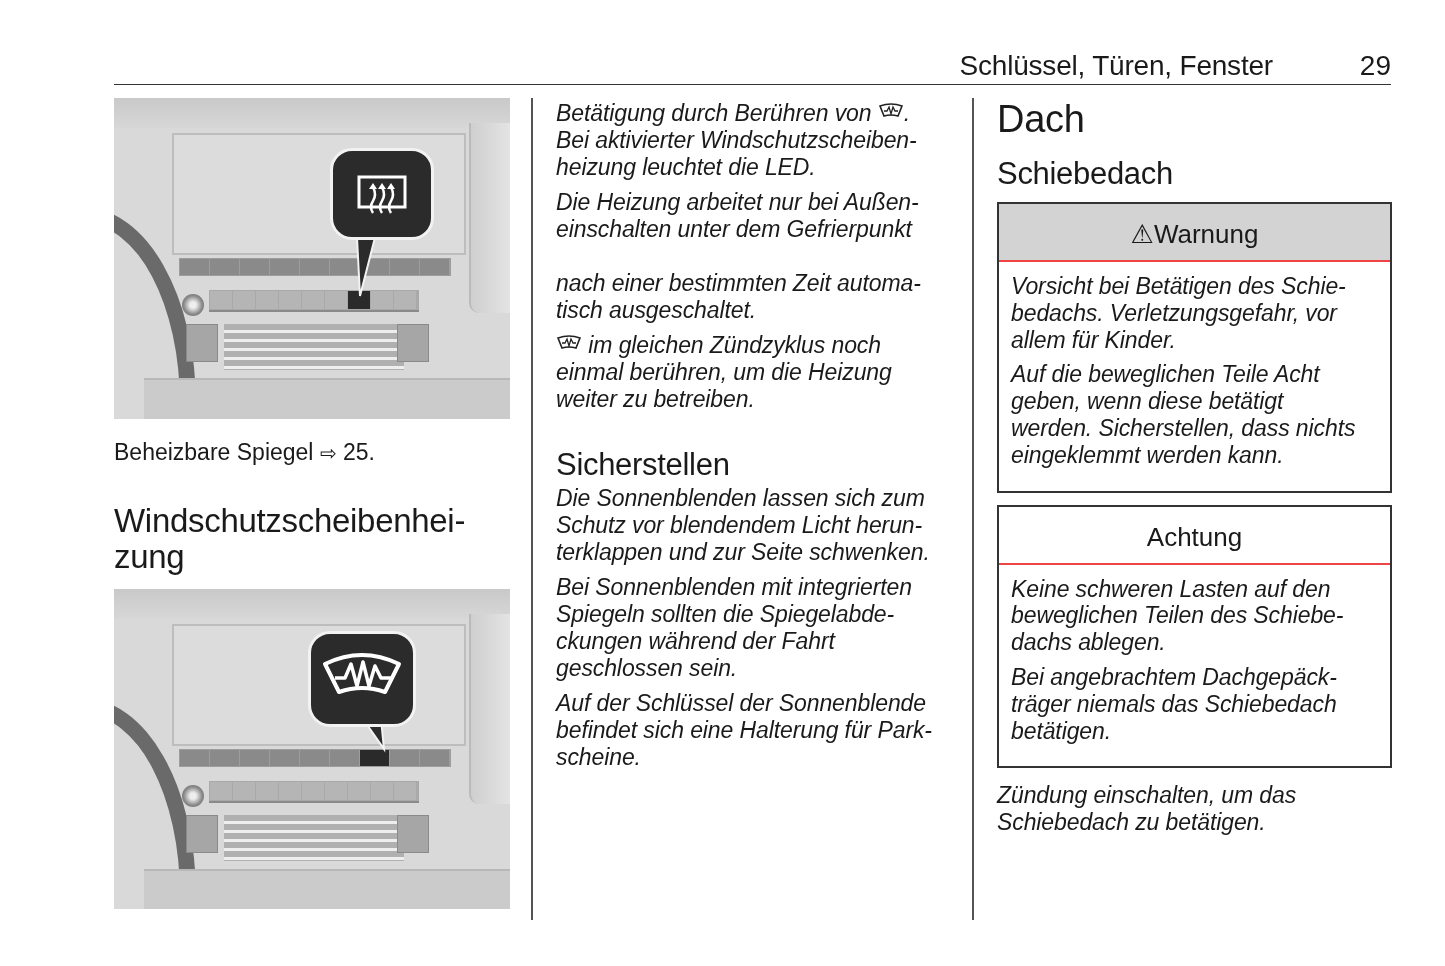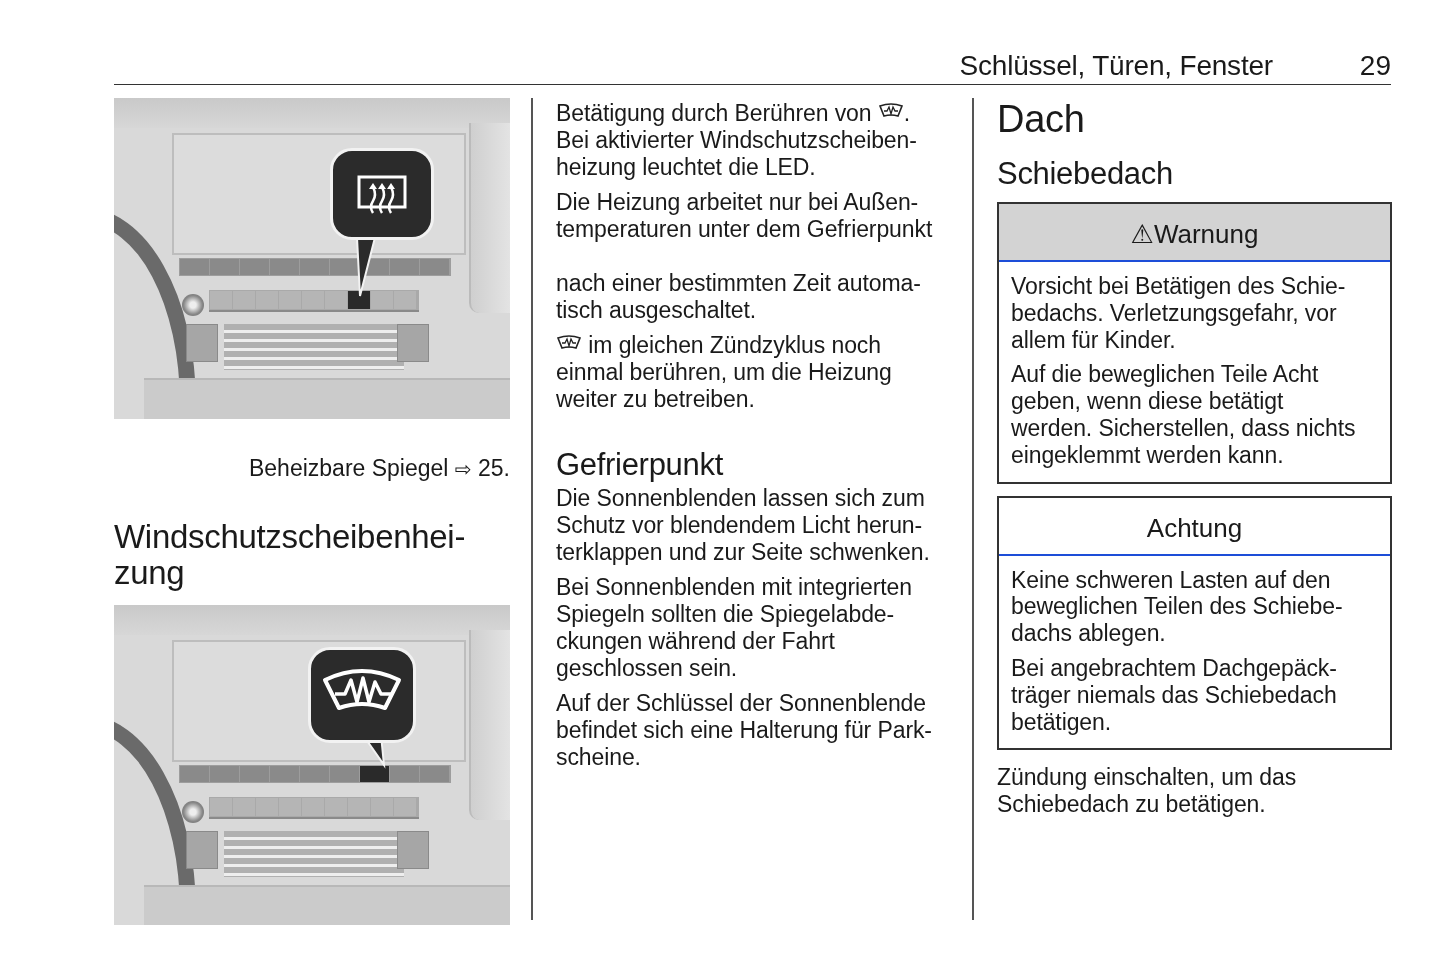--- a/index.html
+++ b/index.html
@@ -14,21 +14,21 @@
   .col { position: absolute; top: 98px; }
   .col1 { left: 114px; width: 396px; }
   .col2 { left: 556px; width: 400px; }
   .col3 { left: 997px; width: 395px; }
 
   .divider { position: absolute; top: 98px; width: 2px; height: 822px; background: #555; }
   .divider.d1 { left: 531px; }
   .divider.d2 { left: 972px; }
 
   p { margin: 0 0 8px 0; font-size: 23px; line-height: 27px; }
-  .col2 p, .col3 p { letter-spacing: -0.1px; }
+  .col2 p, .col3 p { letter-spacing: -0.1px; font-style: italic; }
 
   h1 { font-weight: normal; font-size: 38px; line-height: 42px; margin: 0; letter-spacing: -0.3px; }
   h2 { font-weight: normal; font-size: 31px; line-height: 36px; margin: 0; letter-spacing: -0.3px; }
 
   
   .illus { position: relative; width: 396px; height: 320px; background: #d9d9d9; overflow: hidden; }
   .illus .dash-top { position: absolute; left: 0; top: 0; width: 100%; height: 30px; background: linear-gradient(#c9c9c9, #d7d7d7); }
   .illus .screen { position: absolute; left: 58px; top: 35px; width: 290px; height: 118px; background: #dcdcdc; border: 2px solid #bdbdbd; }
   .illus .bezel { position: absolute; left: 355px; top: 25px; width: 40px; height: 190px; background: linear-gradient(90deg,#cfcfcf,#e4e4e4); border-left: 2px solid #bbb; border-radius: 0 0 0 10px; }
   .illus .strip1 { position: absolute; left: 65px; top: 160px; width: 272px; height: 18px; background: #9d9d9d; }
@@ -43,23 +43,23 @@
   .illus .btn-right { left: 283px; }
   .illus .lower { position: absolute; left: 30px; top: 280px; width: 366px; height: 40px; background: #cbcbcb; border-top: 2px solid #b8b8b8; }
   .illus .wheel { position: absolute; left: -140px; top: 110px; width: 190px; height: 360px; border-radius: 50%; border: 16px solid #6a6a6a; }
 
   .bubble { position: absolute; width: 98px; height: 86px; background: #2b2b2b; border: 3px solid #f2f2f2; border-radius: 22px; }
 
   .see-ref { font-size: 23px; line-height: 27px; }
 
   
   .box { border: 2px solid #333; margin: 0; }
-  .box-head { text-align: center; font-size: 26px; height: 56px; line-height: 60px; border-bottom: 2px solid #1d4ed8; }
+  .box-head { text-align: center; font-size: 26px; height: 56px; line-height: 60px; border-bottom: 2px solid #ef4444; }
   .box-head.grey { background: #d3d3d3; }
-  .box-body { padding: 11px 12px 5px 12px; }
+  .box-body { padding: 11px 12px 14px 12px; }
   .box-body p { font-size: 23px; line-height: 26.8px; margin-bottom: 8px; }
 </style>
 </head>
 <body>
 
 <div class="header">
   <span class="header-title">Schlüssel, Türen, Fenster</span>
   <span class="header-page">29</span>
 </div>
 
@@ -88,21 +88,21 @@
         <path d="M40 62 q-4 -6 0 -12 q4 -6 0 -14" fill="none" stroke="#fff" stroke-width="2.5"></path>
         <path d="M49 62 q-4 -6 0 -12 q4 -6 0 -14" fill="none" stroke="#fff" stroke-width="2.5"></path>
         <path d="M58 62 q-4 -6 0 -12 q4 -6 0 -14" fill="none" stroke="#fff" stroke-width="2.5"></path>
         <polygon points="36,38 40,32 44,38" fill="#fff"></polygon>
         <polygon points="45,38 49,32 53,38" fill="#fff"></polygon>
         <polygon points="54,38 58,32 62,38" fill="#fff"></polygon>
       </svg>
     </div>
   </div>
 
-  <div class="see-ref" style="margin-top:36px;text-align:right;">
+  <div class="see-ref" style="margin-top:20px;">
     <span>Beheizbare Spiegel</span>
     <span style="font-size:20px;">⇨</span>
     <span>25.</span>
   </div>
 
   <h1 style="margin-top:36px; font-size:33px; line-height:36px;">
     <span>Windschutzscheibenhei-</span><br>
     <span>zung</span>
   </h1>
 
@@ -135,36 +135,36 @@
     <span>Betätigung durch Berühren von</span>
     <svg width="26" height="16" viewBox="0 0 26 16" style="vertical-align:2px">
       <path d="M2 3 Q13 -1 24 3 L20 13 Q13 11 6 13 Z" fill="none" stroke="#222" stroke-width="1.6"></path>
       <polyline points="6,8 9,8 11,4 13,11 15,4 17,8 20,8" fill="none" stroke="#222" stroke-width="1.3"></polyline>
     </svg><span>.</span><br>
     <span>Bei aktivierter Windschutzscheiben-</span><br>
     <span>heizung leuchtet die LED.</span>
   </p>
   <p>
     <span>Die Heizung arbeitet nur bei Außen-</span><br>
-    <span>temperaturen unter dem Gefrierpunkt</span><br>
+    <span>einschalten unter dem Gefrierpunkt</span><br>
     <br>
     <span>nach einer bestimmten Zeit automa-</span><br>
     <span>tisch ausgeschaltet.</span>
   </p>
   <p>
     <svg width="26" height="16" viewBox="0 0 26 16" style="vertical-align:2px">
       <path d="M2 3 Q13 -1 24 3 L20 13 Q13 11 6 13 Z" fill="none" stroke="#222" stroke-width="1.6"></path>
       <polyline points="6,8 9,8 11,4 13,11 15,4 17,8 20,8" fill="none" stroke="#222" stroke-width="1.3"></polyline>
     </svg>
     <span>im gleichen Zündzyklus noch</span><br>
     <span>einmal berühren, um die Heizung</span><br>
     <span>weiter zu betreiben.</span>
   </p>
 
-  <h2 style="margin-top:34px; font-size:31px;">Gefrierpunkt</h2>
+  <h2 style="margin-top:34px; font-size:31px;">Sicherstellen</h2>
   <p style="margin-top:2px;">
     <span>Die Sonnenblenden lassen sich zum</span><br>
     <span>Schutz vor blendendem Licht herun-</span><br>
     <span>terklappen und zur Seite schwenken.</span>
   </p>
   <p>
     <span>Bei Sonnenblenden mit integrierten</span><br>
     <span>Spiegeln sollten die Spiegelabde-</span><br>
     <span>ckungen während der Fahrt</span><br>
     <span>geschlossen sein.</span>

